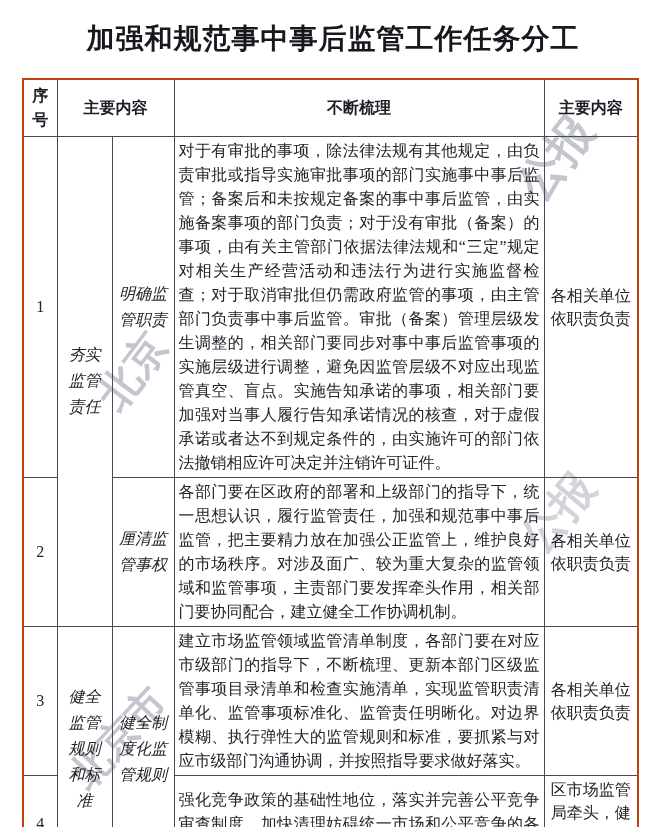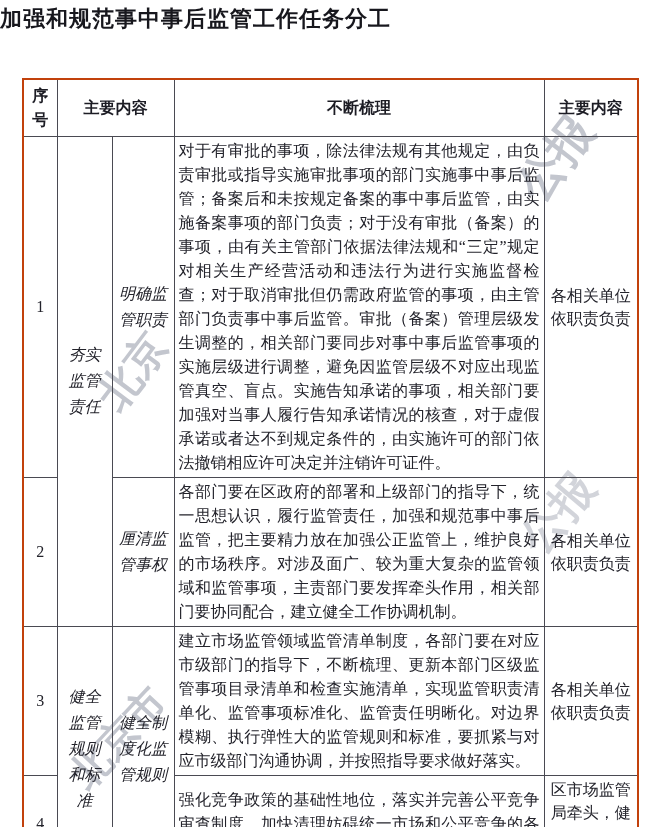--- a/index.html
+++ b/index.html
@@ -15,22 +15,23 @@
     overflow: hidden;
     font-family: "Liberation Serif", "DejaVu Serif", serif;
     color: #23232b;
   }
   
   .title {
     position: absolute;
     top: 4px;
     left: 0;
     right: 0;
-    margin: 0;
-    font-size: 22px;
+    margin: 16px;
+    text-align: center;
+    font-size: 28px;
     font-weight: bold;
     letter-spacing: 1px;
     color: #17171d;
     z-index: 2;
   }
   
   .wm {
     position: absolute;
     z-index: 0;
     color: #c3c6ce;

